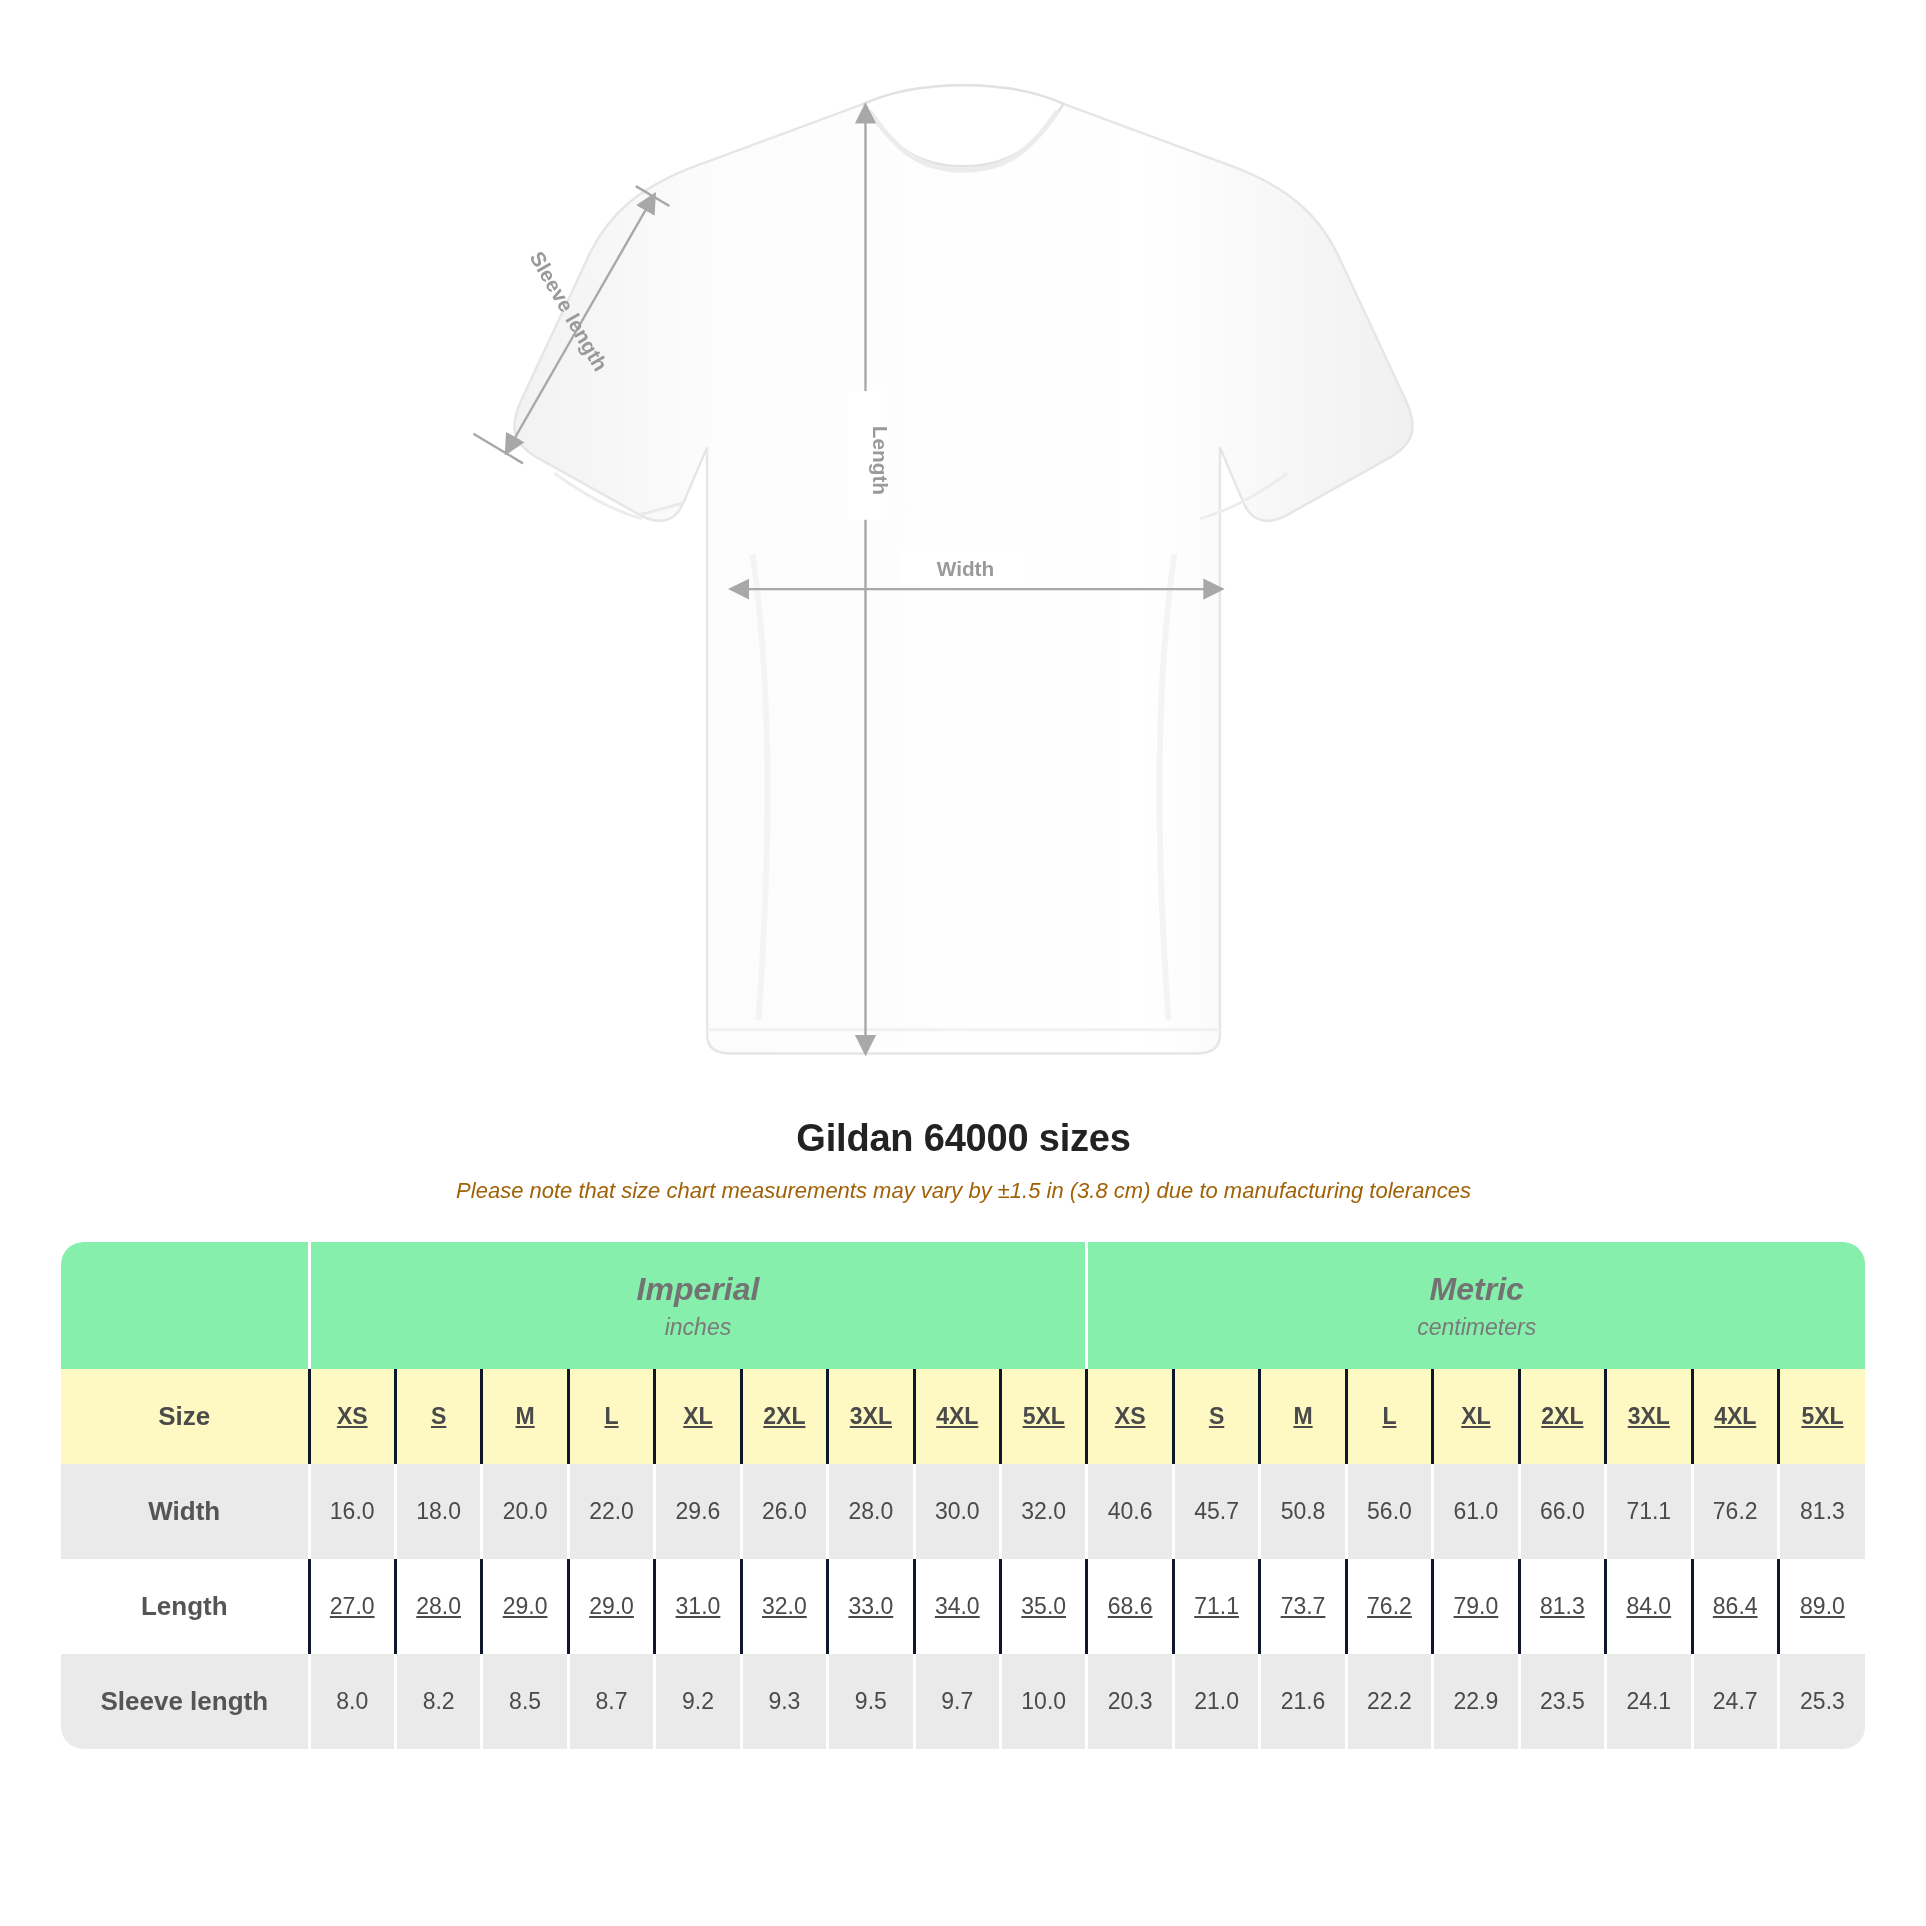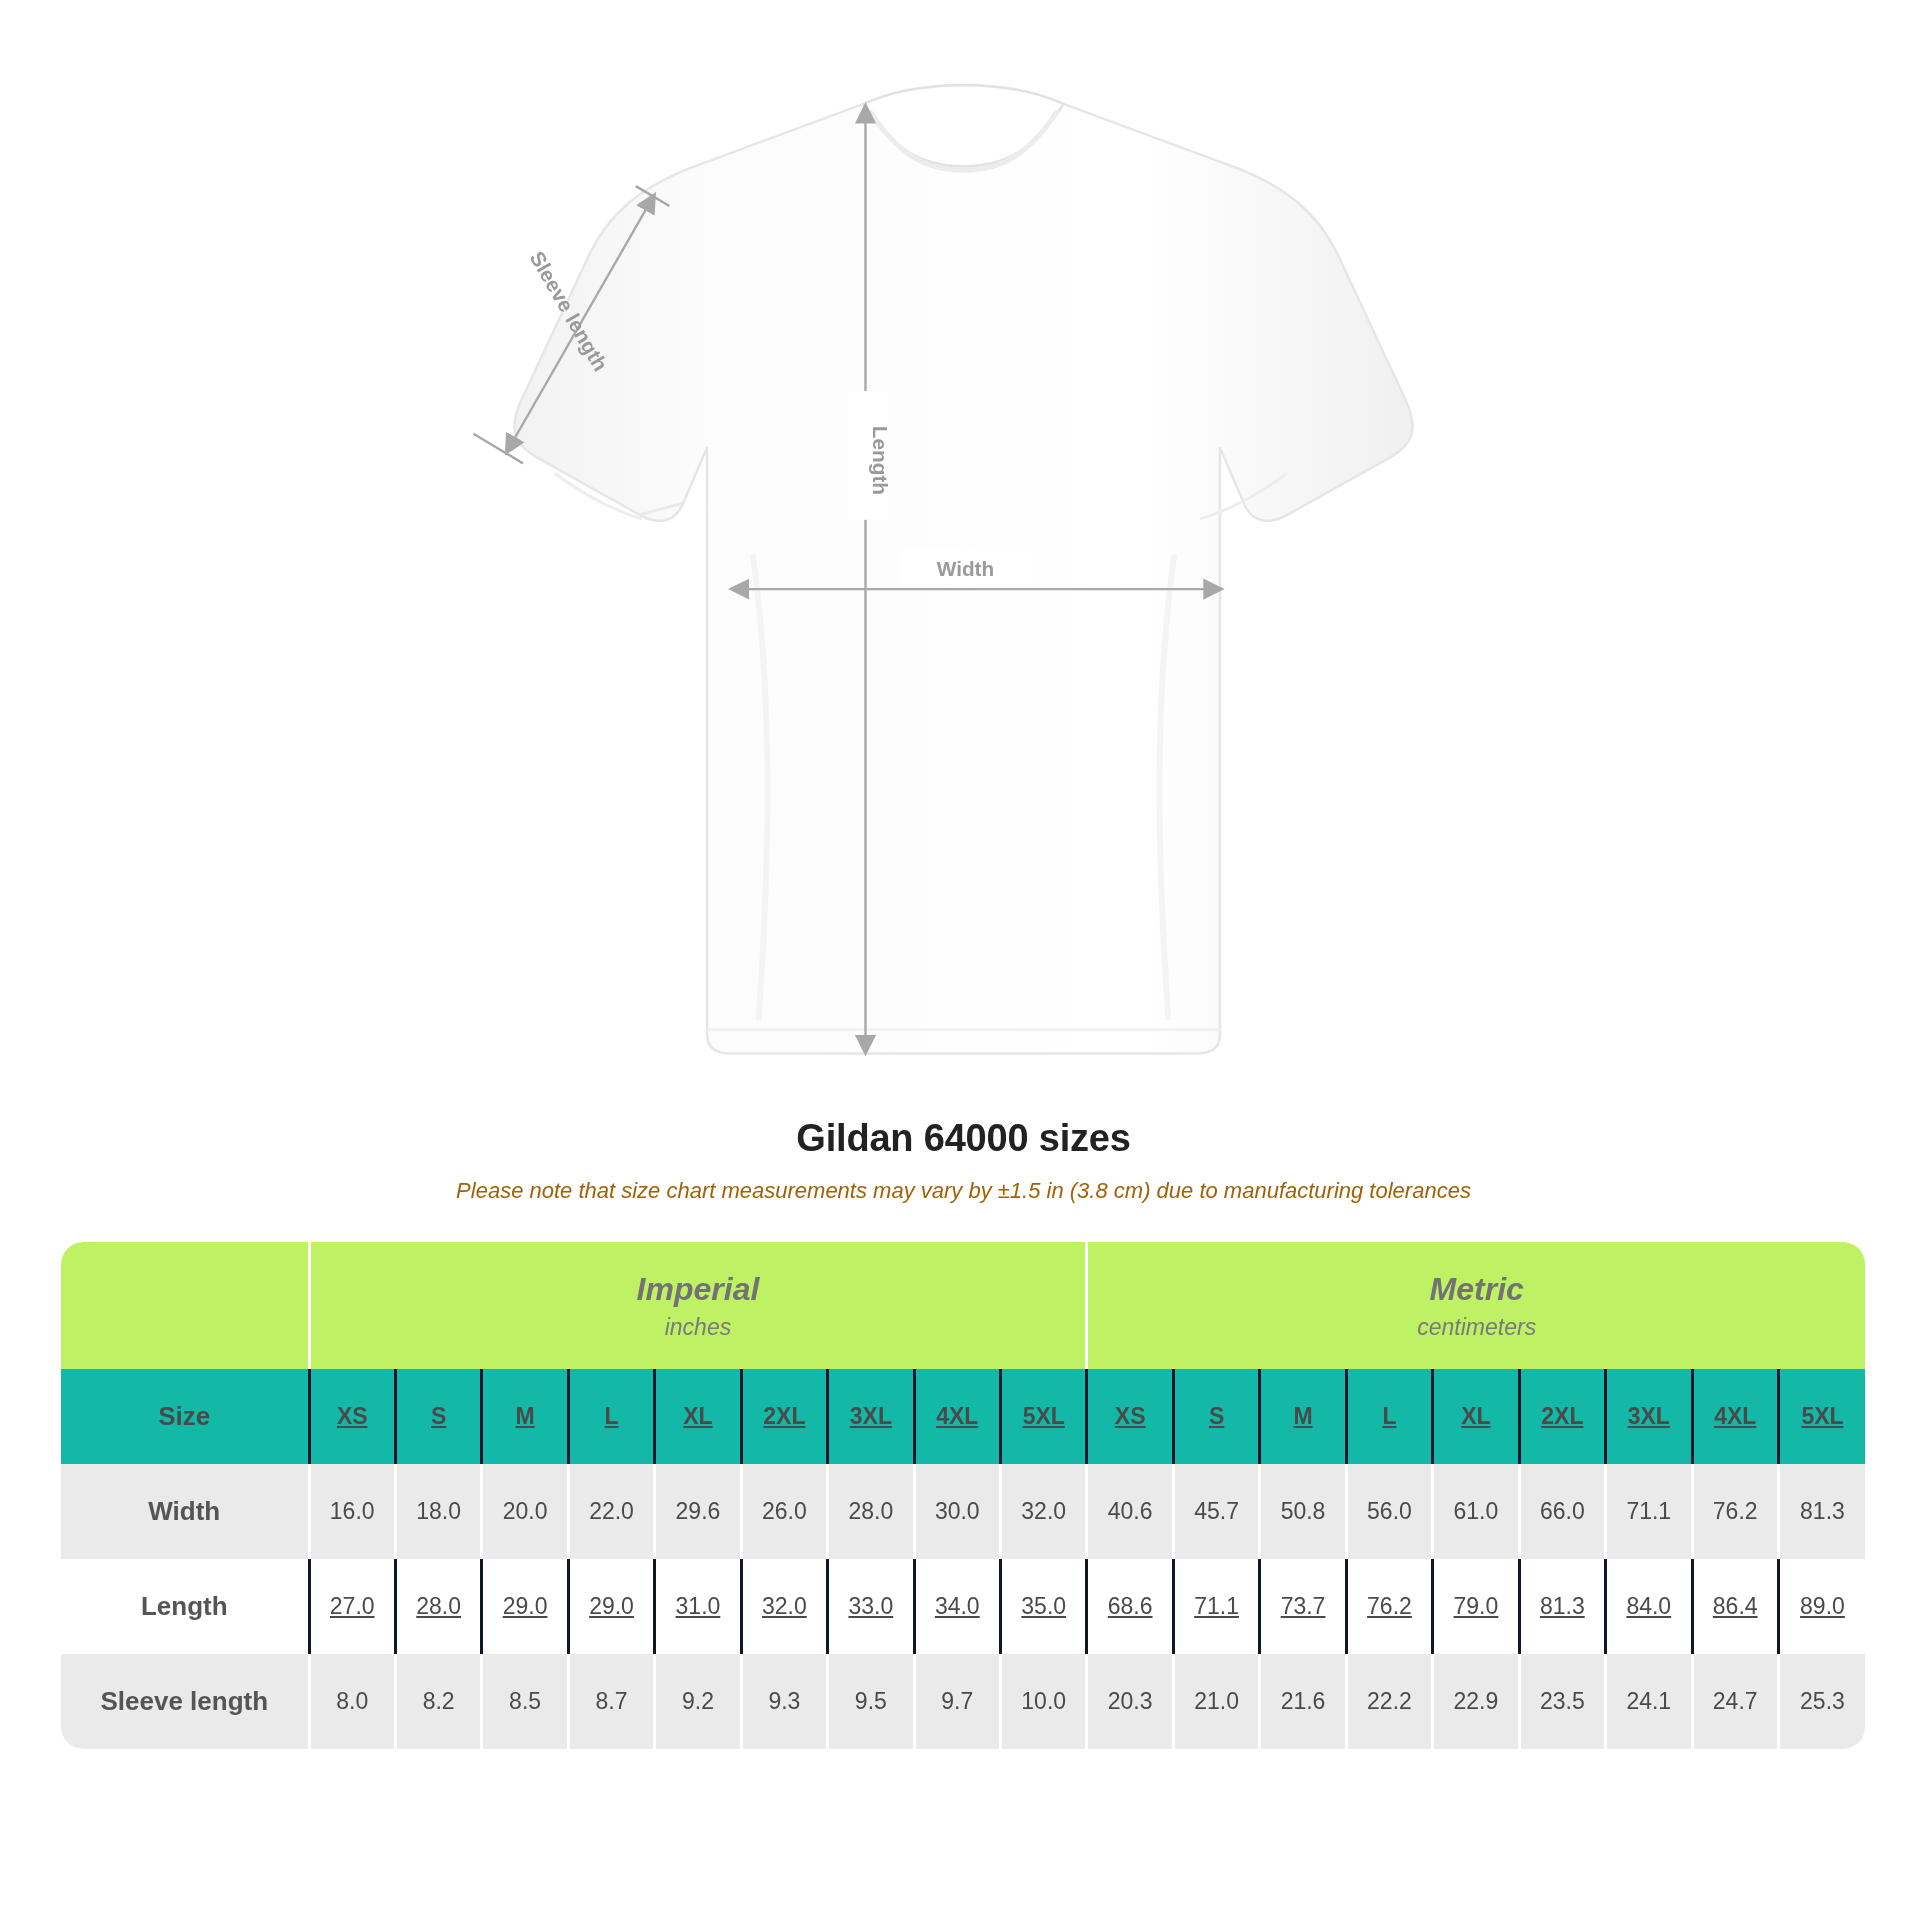--- a/index.html
+++ b/index.html
@@ -65,40 +65,40 @@
   }
   table.size-table td, table.size-table th {
     text-align: center;
     vertical-align: middle;
     font-size: 23px;
     color: #4a4a4a;
     padding: 0;
     border: none;
   }
   .unit-row td {
-    background: #bef264;
+    background: #86efac;
     height: 127px;
   }
   .unit-row td.unit-label {
     font-size: 32px;
     font-style: italic;
     font-weight: bold;
     color: #737373;
     line-height: 1.15;
   }
   .unit-row td.unit-label .sub {
     display: block;
     font-size: 23px;
     font-weight: normal;
     font-style: italic;
     color: #7a7a7a;
     padding-top: 6px;
   }
   .head-row td {
-    background: #14b8a6;
+    background: #fef9c3;
     height: 95px;
     font-weight: bold;
     color: #555555;
     font-size: 25px;
   }
   .head-row td.rowhead {
     font-size: 26px;
   }
   .data-row td {
     height: 95px;

